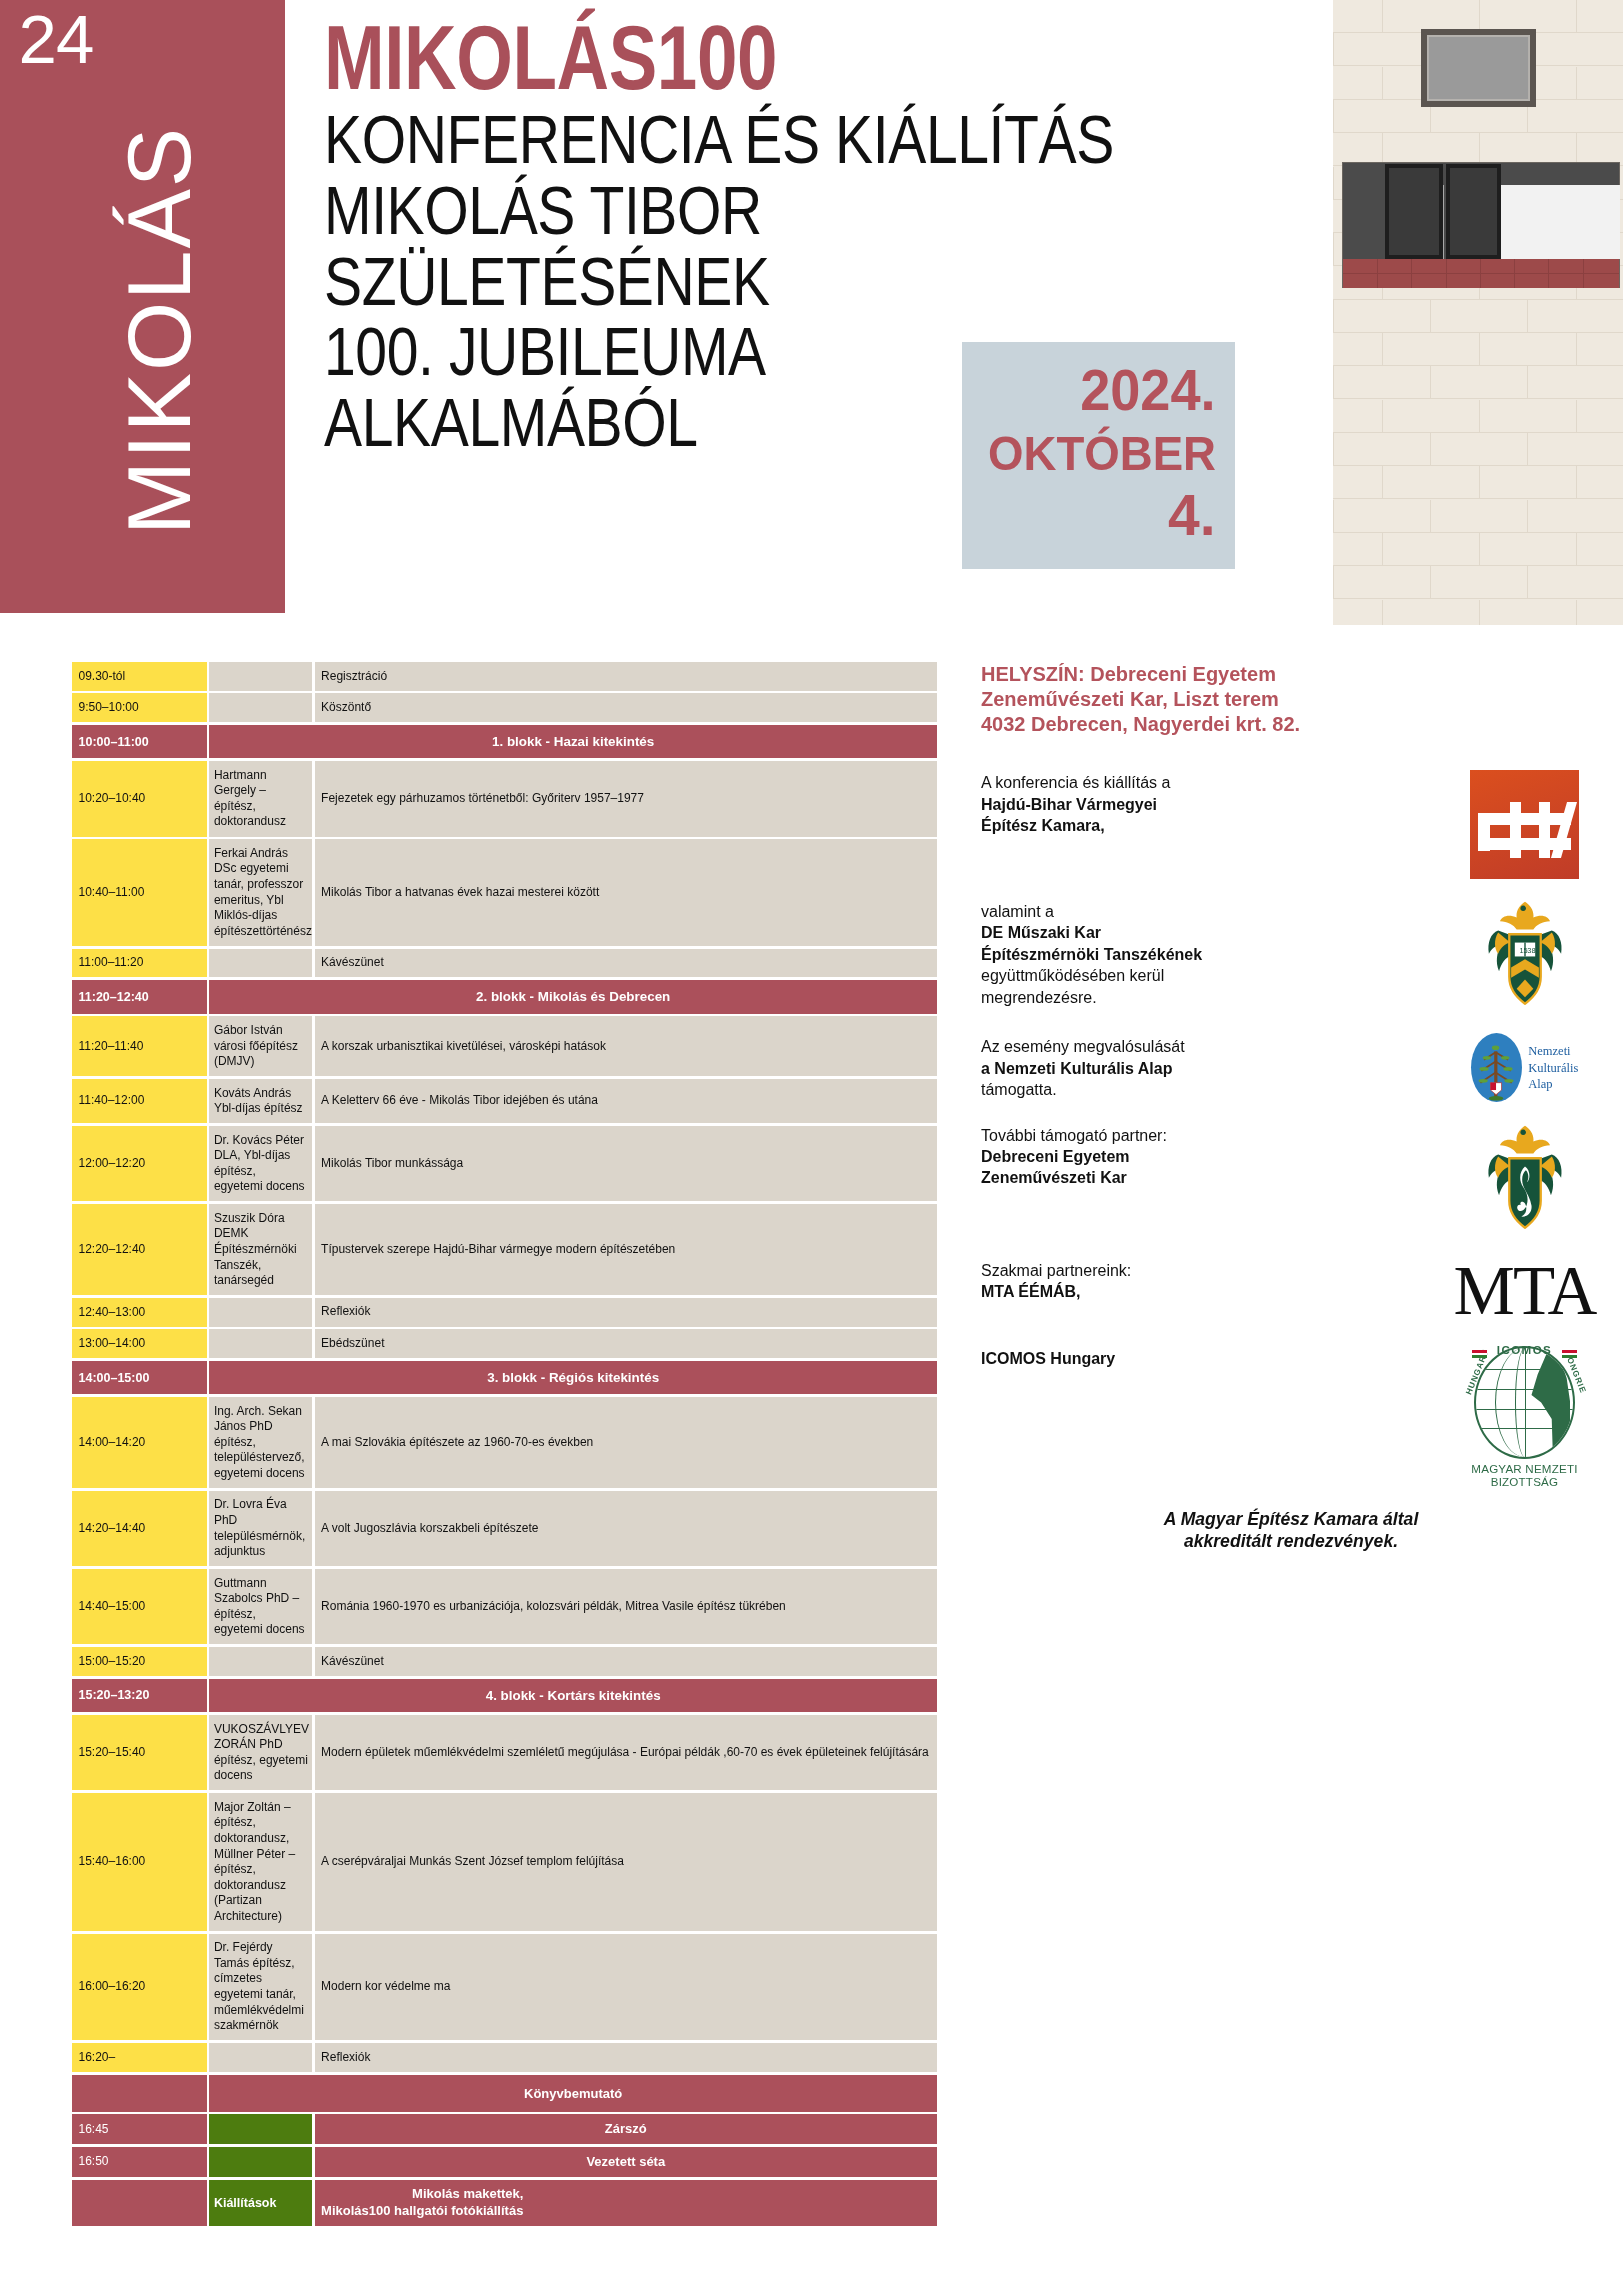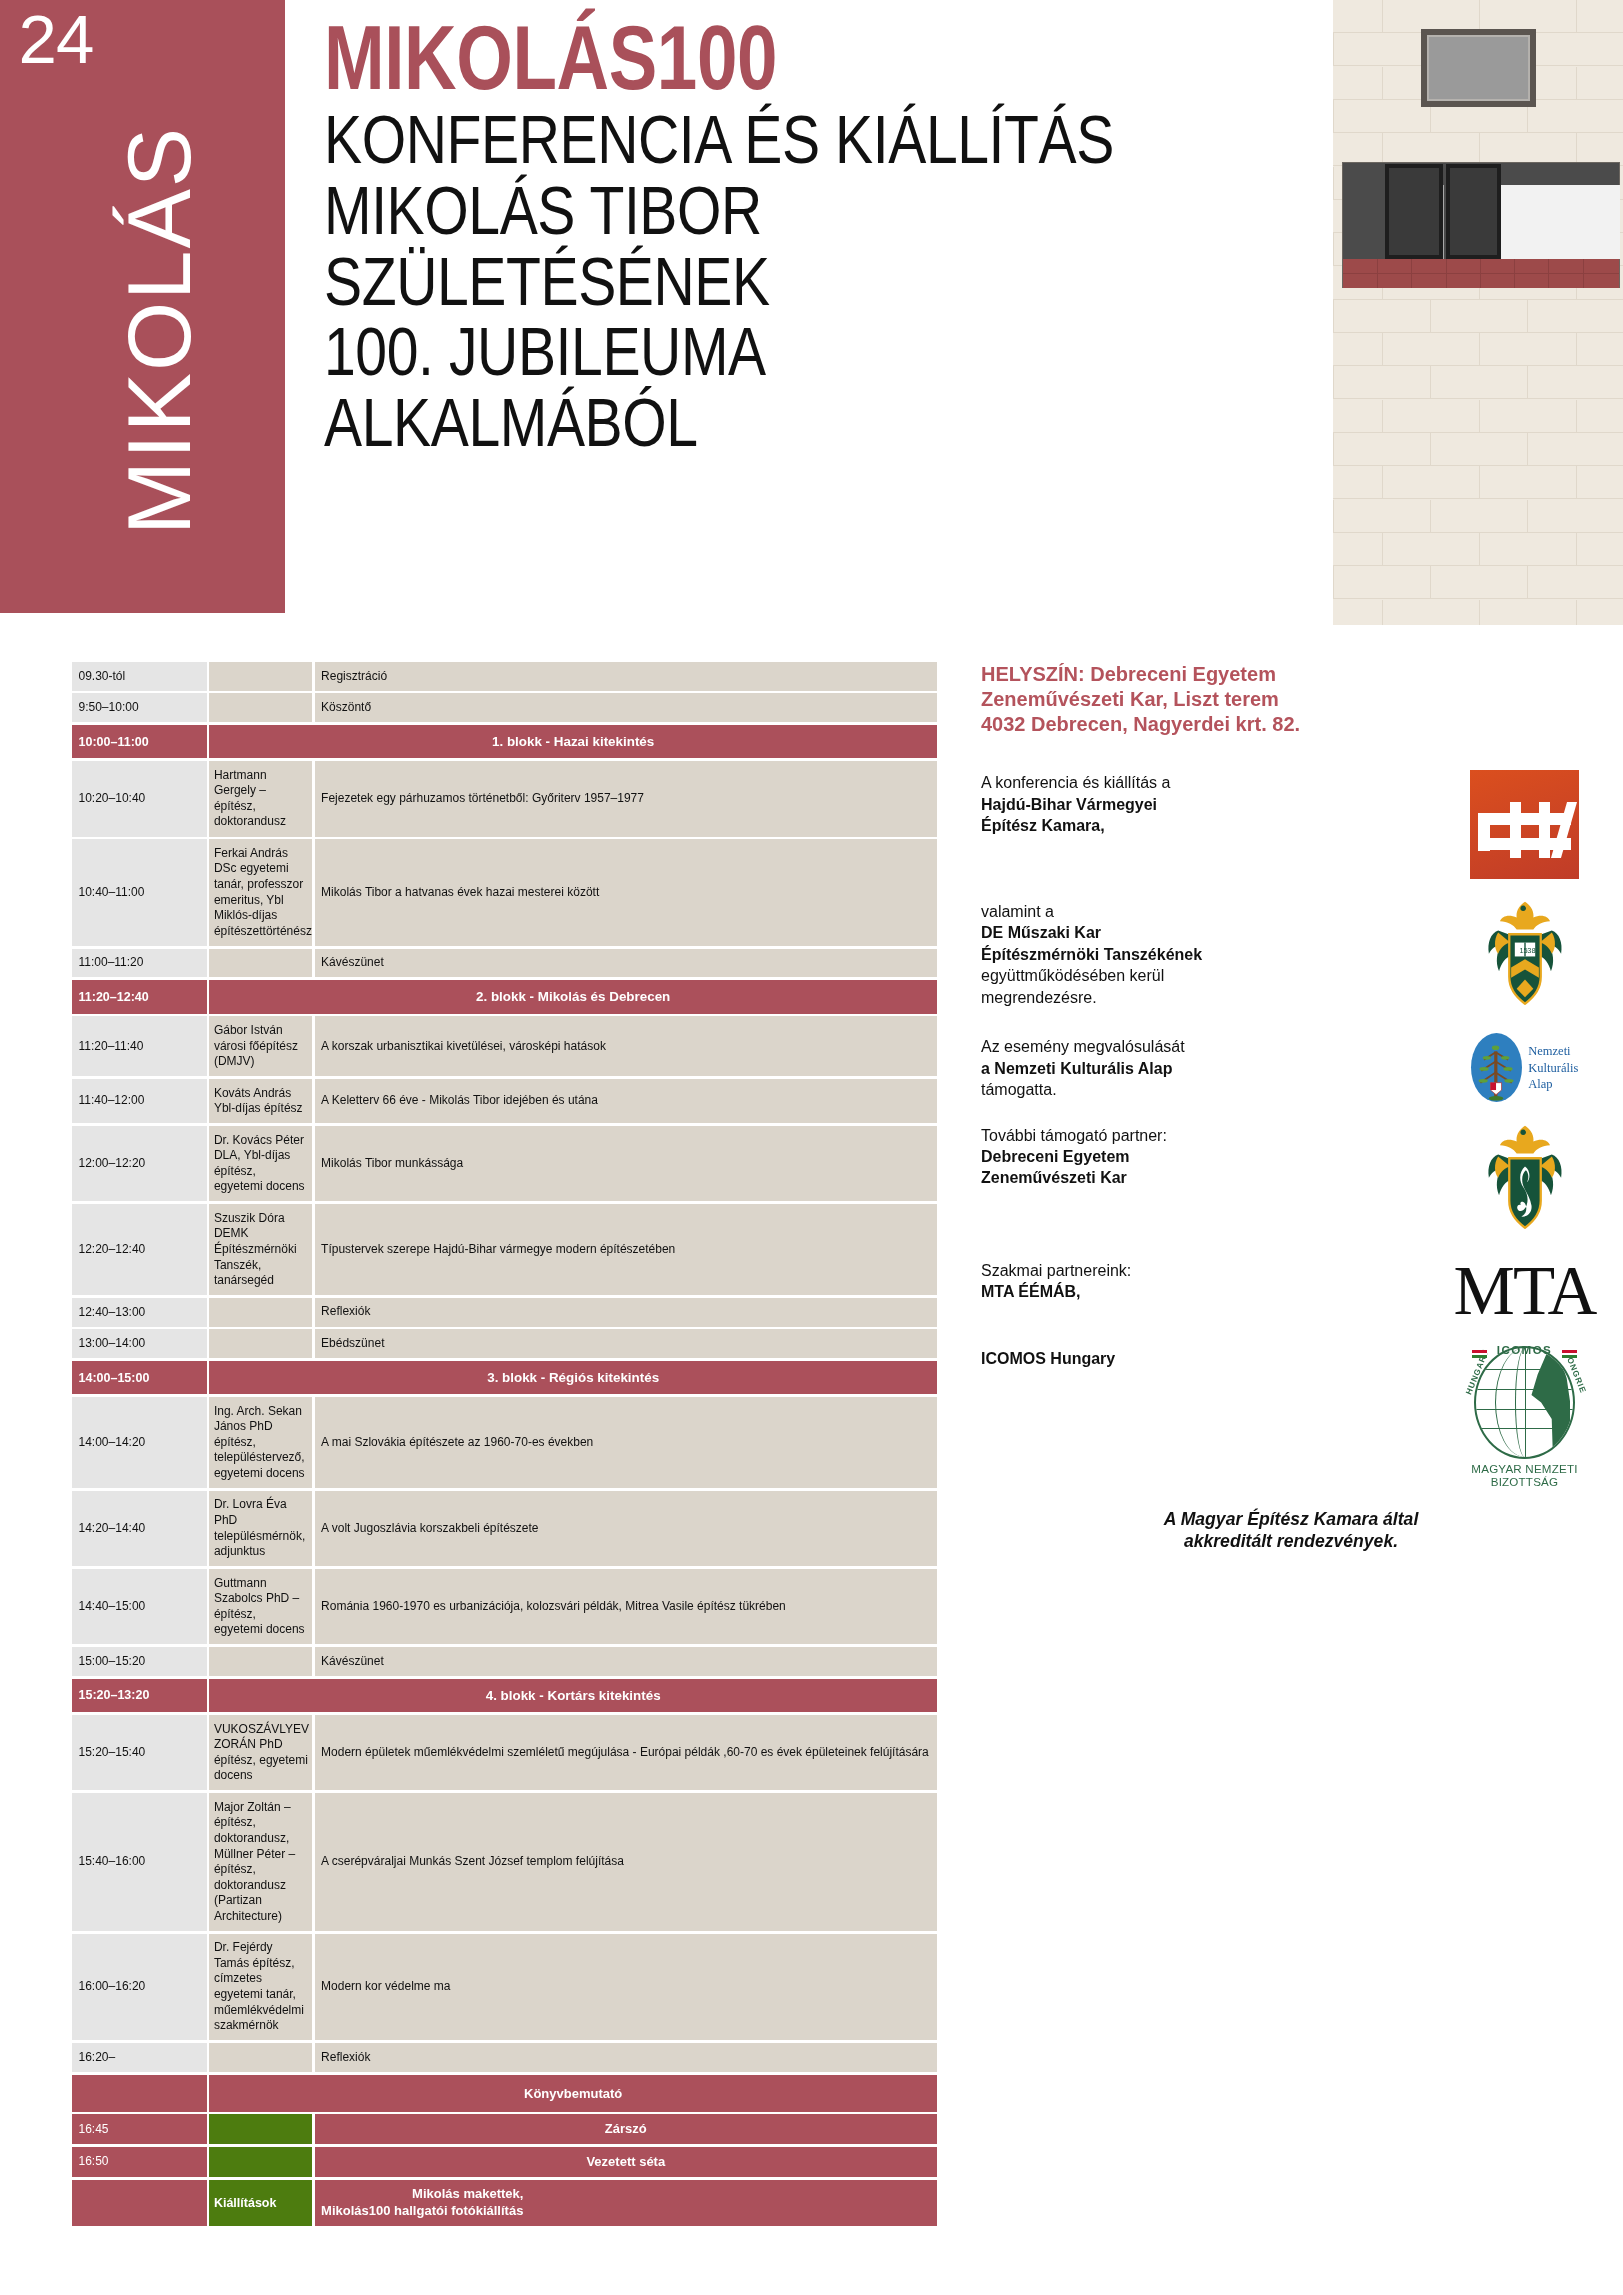--- a/index.html
+++ b/index.html
@@ -91,21 +91,21 @@
   #door-frame1{position:absolute;left:42px;top:0.9px;width:58px;height:95px;
     background:#3A3A3A;border:4.6px solid #1E1E1E;box-sizing:border-box;}
   #door-frame2{position:absolute;left:103px;top:0.9px;width:55px;height:95px;
     background:#3A3A3A;border:4.6px solid #1E1E1E;box-sizing:border-box;}
   #red-band{position:absolute;left:0;top:96px;width:276px;height:29px;background:#9D4A4A;}
   .redseam{position:absolute;top:0;width:0.9px;height:29px;background:#8B4040;}
 
   
   #schedule{position:absolute;left:72px;top:662px;width:865px;}
   .row{display:flex;width:865px;margin-bottom:2.8px;}
-  .c1{width:135px;flex:0 0 135px;background:#e5e5e5;
+  .c1{width:135px;flex:0 0 135px;background:#fde047;
       display:flex;align-items:center;padding:6.5px 4.6px 6.5px 6.5px;box-sizing:border-box;
       font-size:12px;color:#111;line-height:1.28;}
   .c2{width:103px;flex:0 0 103px;background:#DBD5CB;margin-left:2.3px;
       display:flex;align-items:center;padding:6.5px 4.6px;box-sizing:border-box;
       font-size:12px;color:#111;line-height:1.3;}
   .c3{flex:1 1 auto;background:#DBD5CB;margin-left:2.3px;
       display:flex;align-items:center;padding:6.5px 6.5px;box-sizing:border-box;
       font-size:12px;color:#111;line-height:1.3;}
   .row.block .c1{background:#AB505B;color:#ffffff;font-weight:700;font-size:12.5px;}
   .row.block .c-wide{
@@ -196,20 +196,25 @@
 
   <div id="title-block">
     <div id="title-main">MIKOLÁS100</div>
     <div class="title-sub">KONFERENCIA ÉS KIÁLLÍTÁS</div>
     <div class="title-sub">MIKOLÁS TIBOR</div>
     <div class="title-sub">SZÜLETÉSÉNEK</div>
     <div class="title-sub">100. JUBILEUMA</div>
     <div class="title-sub">ALKALMÁBÓL</div>
   </div>
 
+  <div id="date-card">
+    <div id="date-year">2024.</div>
+    <div id="date-month">OKTÓBER</div>
+    <div id="date-day">4.</div>
+  </div>
 
   <div id="building">
     <div id="brick-layer">
         <div class="brick-row" style="top:0px"></div>
         <div class="brick-seam" style="left:49px;top:0px;height:33px;"></div>
         <div class="brick-seam" style="left:146px;top:0px;height:33px;"></div>
         <div class="brick-seam" style="left:243px;top:0px;height:33px;"></div>
         <div class="brick-row" style="top:33px"></div>
         <div class="brick-seam" style="left:0px;top:33px;height:33px;"></div>
         <div class="brick-seam" style="left:97px;top:33px;height:33px;"></div>

